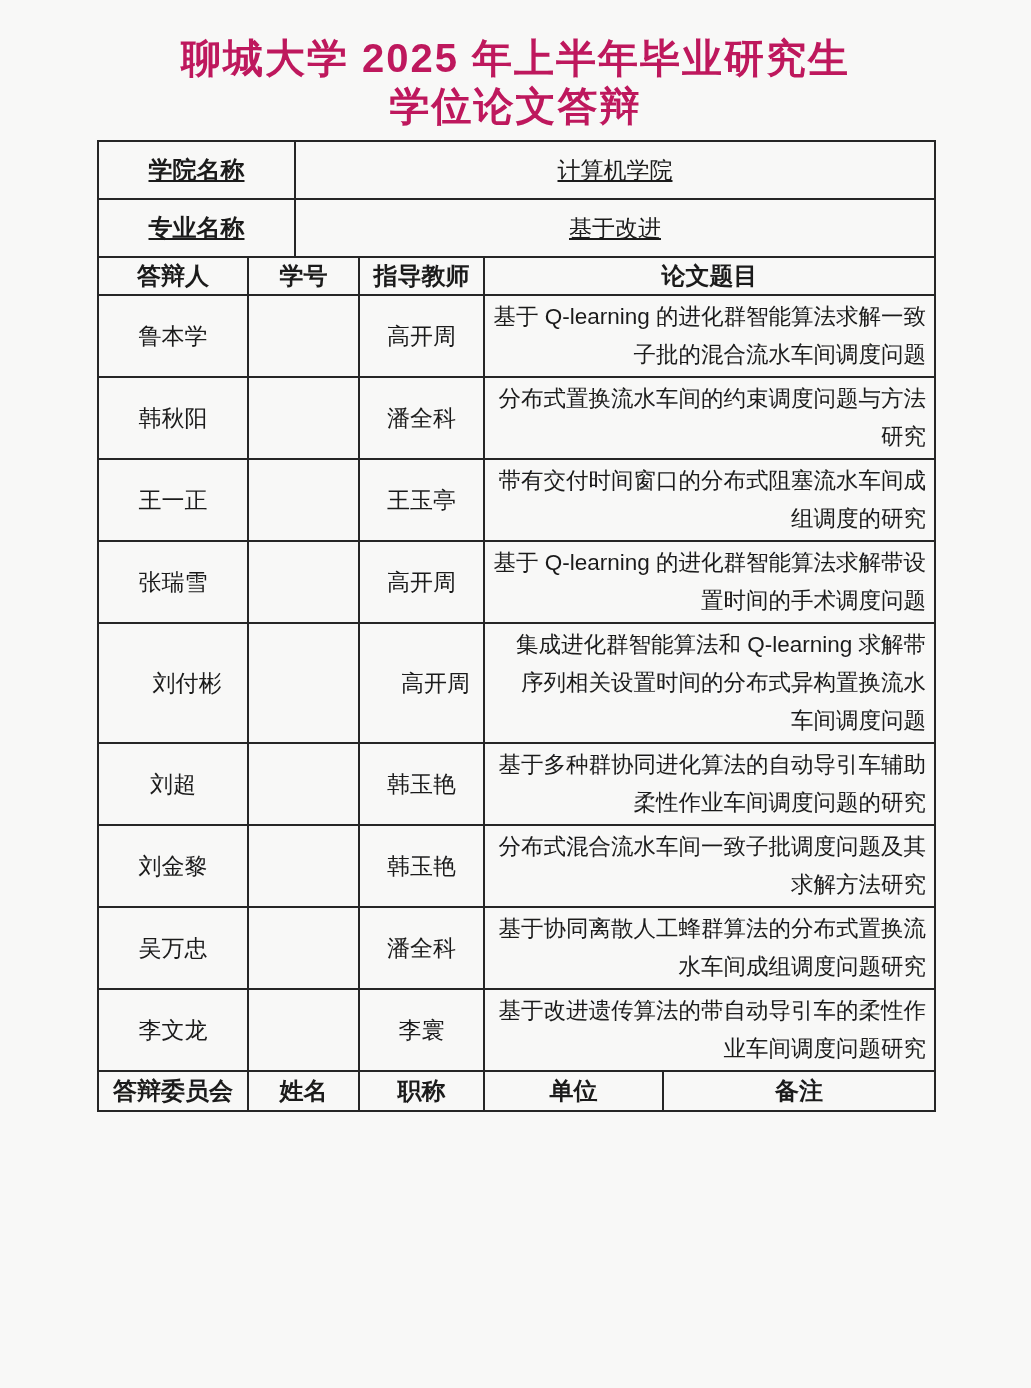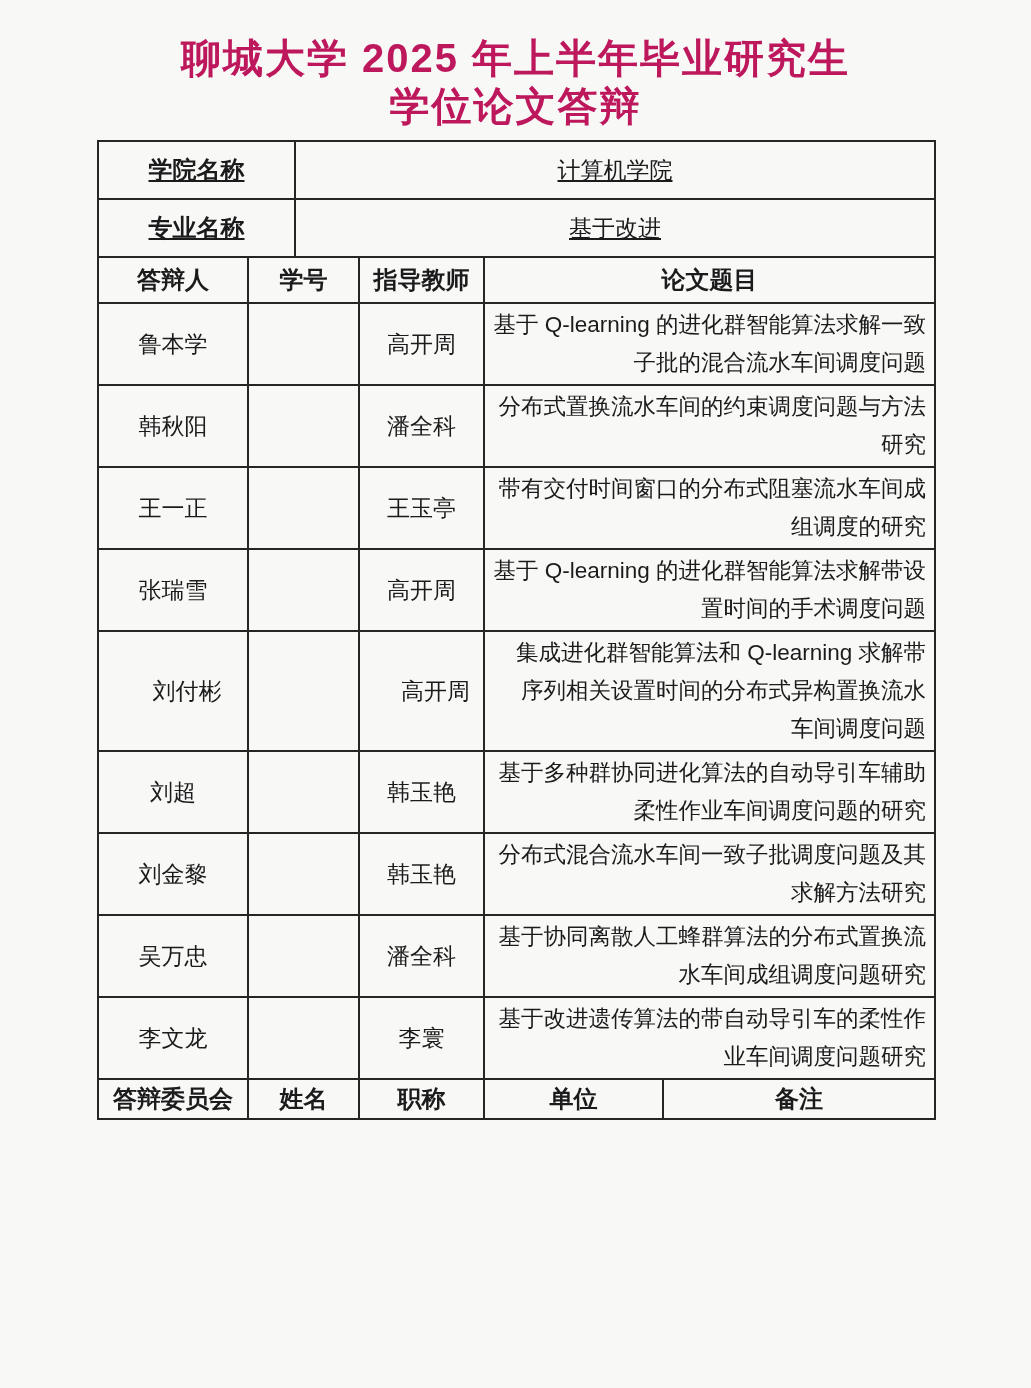--- a/index.html
+++ b/index.html
@@ -51,21 +51,21 @@
     overflow: hidden;
   }
 
   
   .info-table td { height: 58px; text-decoration: underline; }
   .info-label { font-weight: 700; font-size: 24px; }
   .info-value { font-weight: 400; }
 
   
   .main-table .head-row td {
-    height: 46px;
+    height: 38px;
     font-weight: 700;
     font-size: 24px;
   }
   .main-table .data-row td { height: 80px; }
   .main-table .data-row.tall td { height: 118px; padding-left: 28px; }
 
   .name-cell, .supervisor-cell { font-weight: 400; font-size: 23px; }
   .thesis-cell {
     font-weight: 400;
     font-size: 22.5px;

